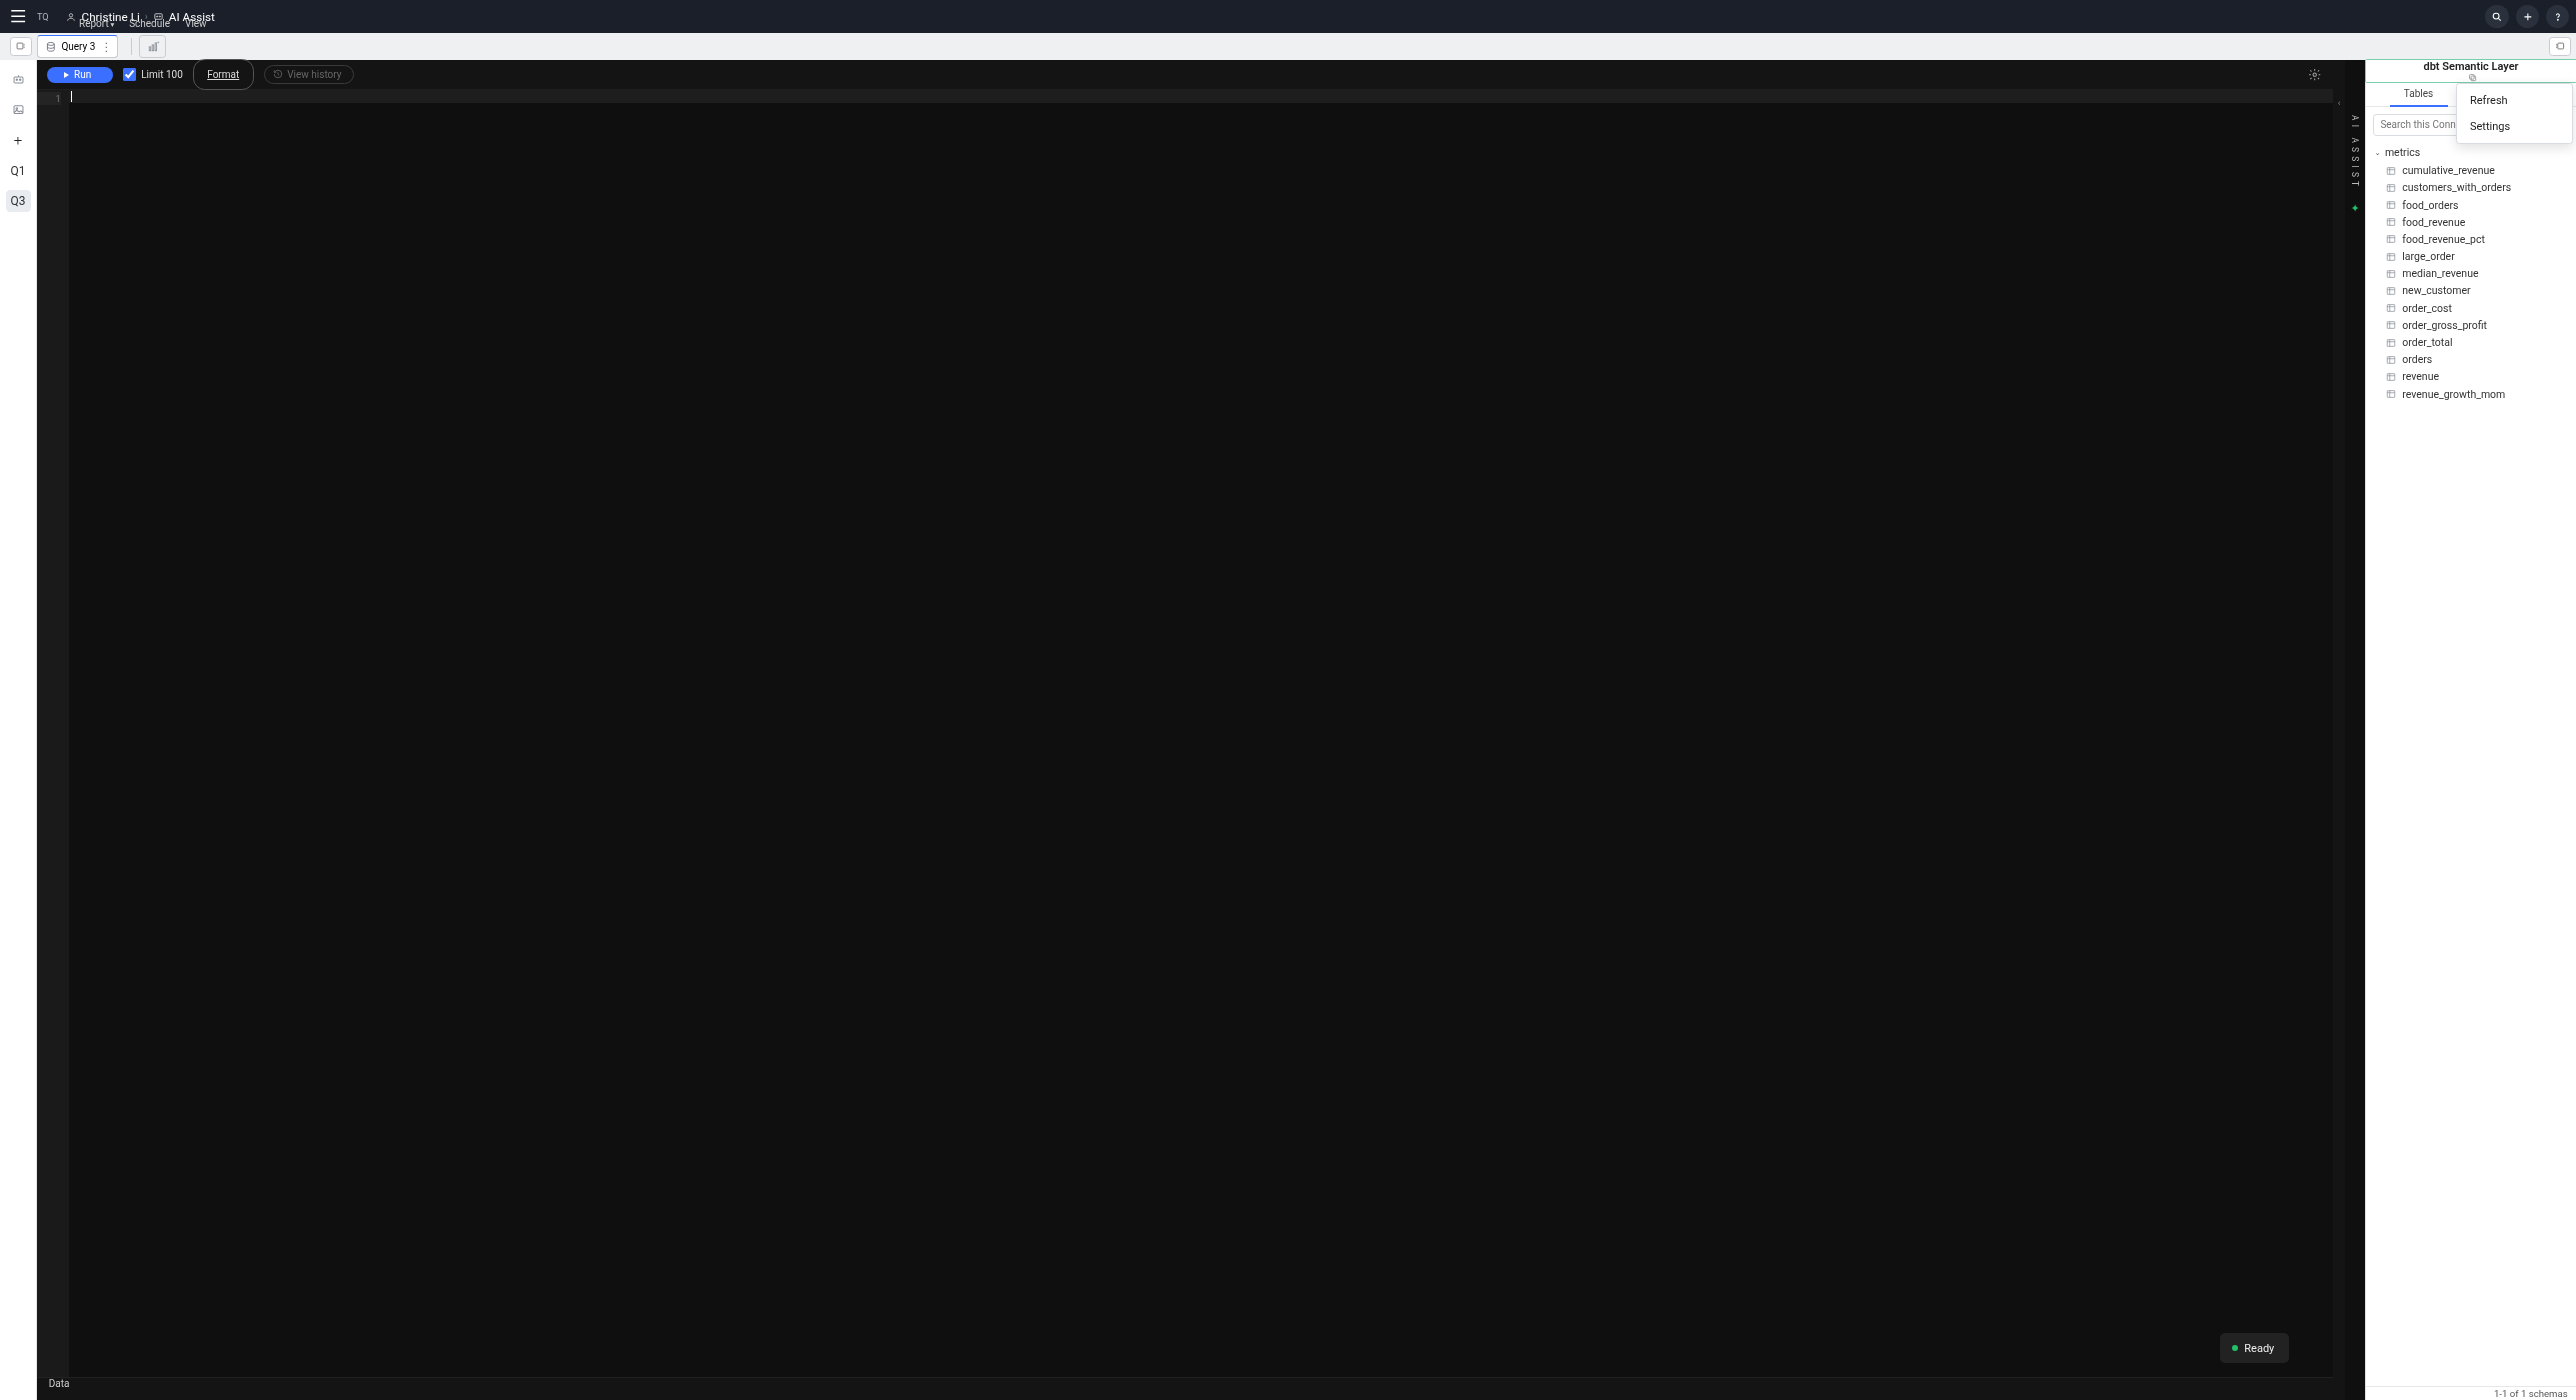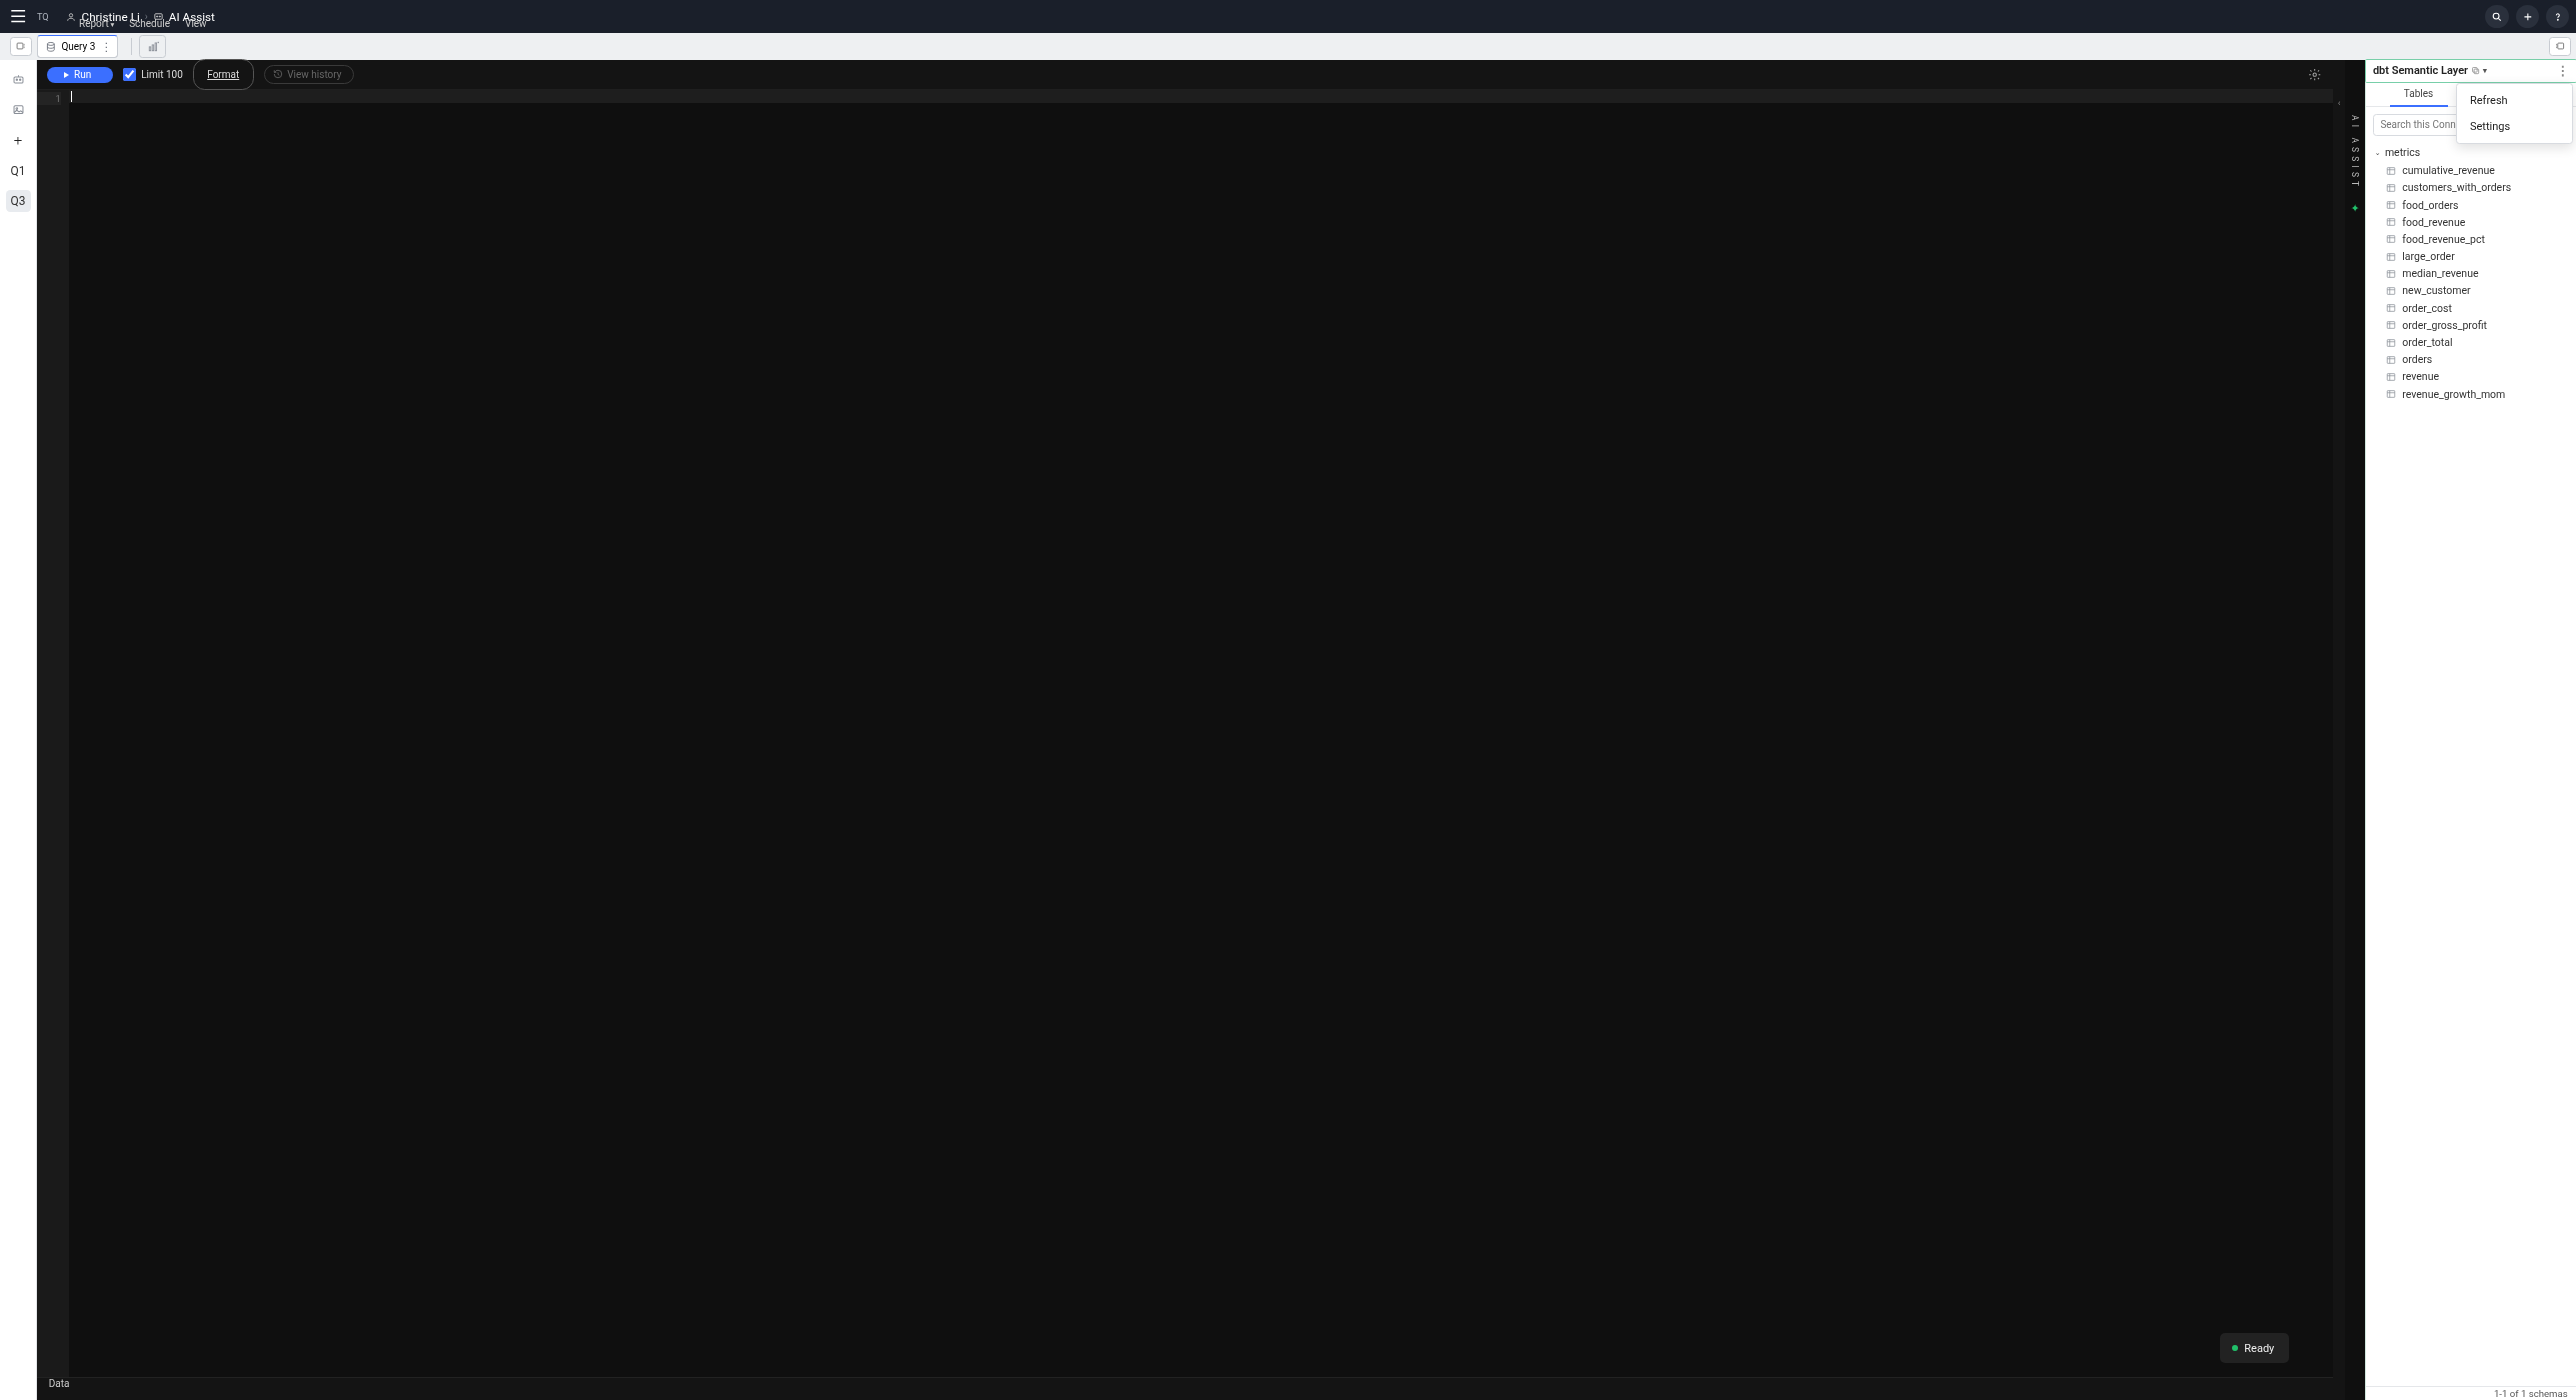--- a/index.html
+++ b/index.html
@@ -67,21 +67,21 @@
 
 .collapse-handle { width: 11.7px; background: #141414; display: flex; align-items: flex-start; justify-content: center; padding-top: 37px; color: #888; cursor: pointer; font-size: 9.2px; }
 
 
 .ai-rail { width: 20px; background: #0f0f0f; display: flex; flex-direction: column; align-items: center; padding-top: 55px; color: #ccc; }
 .ai-rail .v-label { writing-mode: vertical-rl; letter-spacing: 4.2px; font-size: 8.4px; color: #bbb; }
 .ai-rail .sparkle { margin-top: 11.7px; color: #21c06a; font-size: 11px; }
 
 
 .rightpanel { width: 211px; background: #fff; border-left: 0.8px solid #d1e7dd; display: flex; flex-direction: column; position: relative; }
-.rp-header { height: 23.5px; border: 0.8px solid #78cfa9; border-radius: 1.7px; margin: -0.8px; display: flex; align-items: center; padding: 0 6.7px; font-size: 11px; font-weight: 600; color: #222; background: #fff; }
+.rp-header { height: 23.5px; border: 0.8px solid #78cfa9; border-radius: 1.7px; margin: -0.8px; display: flex; align-items: center; padding: 0 6.7px; font-size: 11px; font-weight: 600; color: #222; background: #fff; flex-direction: column; }
 .rp-header .copy-ic { margin-left: 3.4px; color: #888; font-size: 9.2px; }
 .rp-header .caret { margin-left: 2.5px; font-size: 7.5px; color: #555; }
 .rp-header .kebab { margin-left: auto; color: #888; cursor: pointer; font-size: 12.6px; }
 
 .rp-tabs { height: 25px; border-bottom: 0.8px solid #e5e7ea; display: flex; }
 .rp-tab { flex: 1; display: flex; align-items: center; justify-content: center; font-size: 10px; color: #444; cursor: pointer; position: relative; }
 .rp-tab.active::after { content: ""; position: absolute; bottom: -0.8px; left: 23.5px; right: 23.5px; height: 1.7px; background: #3b6fff; }
 
 .rp-search { padding: 6.7px 6.7px; }
 .rp-search .box { height: 22px; border: 0.8px solid #d8dbe0; border-radius: 3.4px; display: flex; align-items: center; padding: 0 6.7px; }

